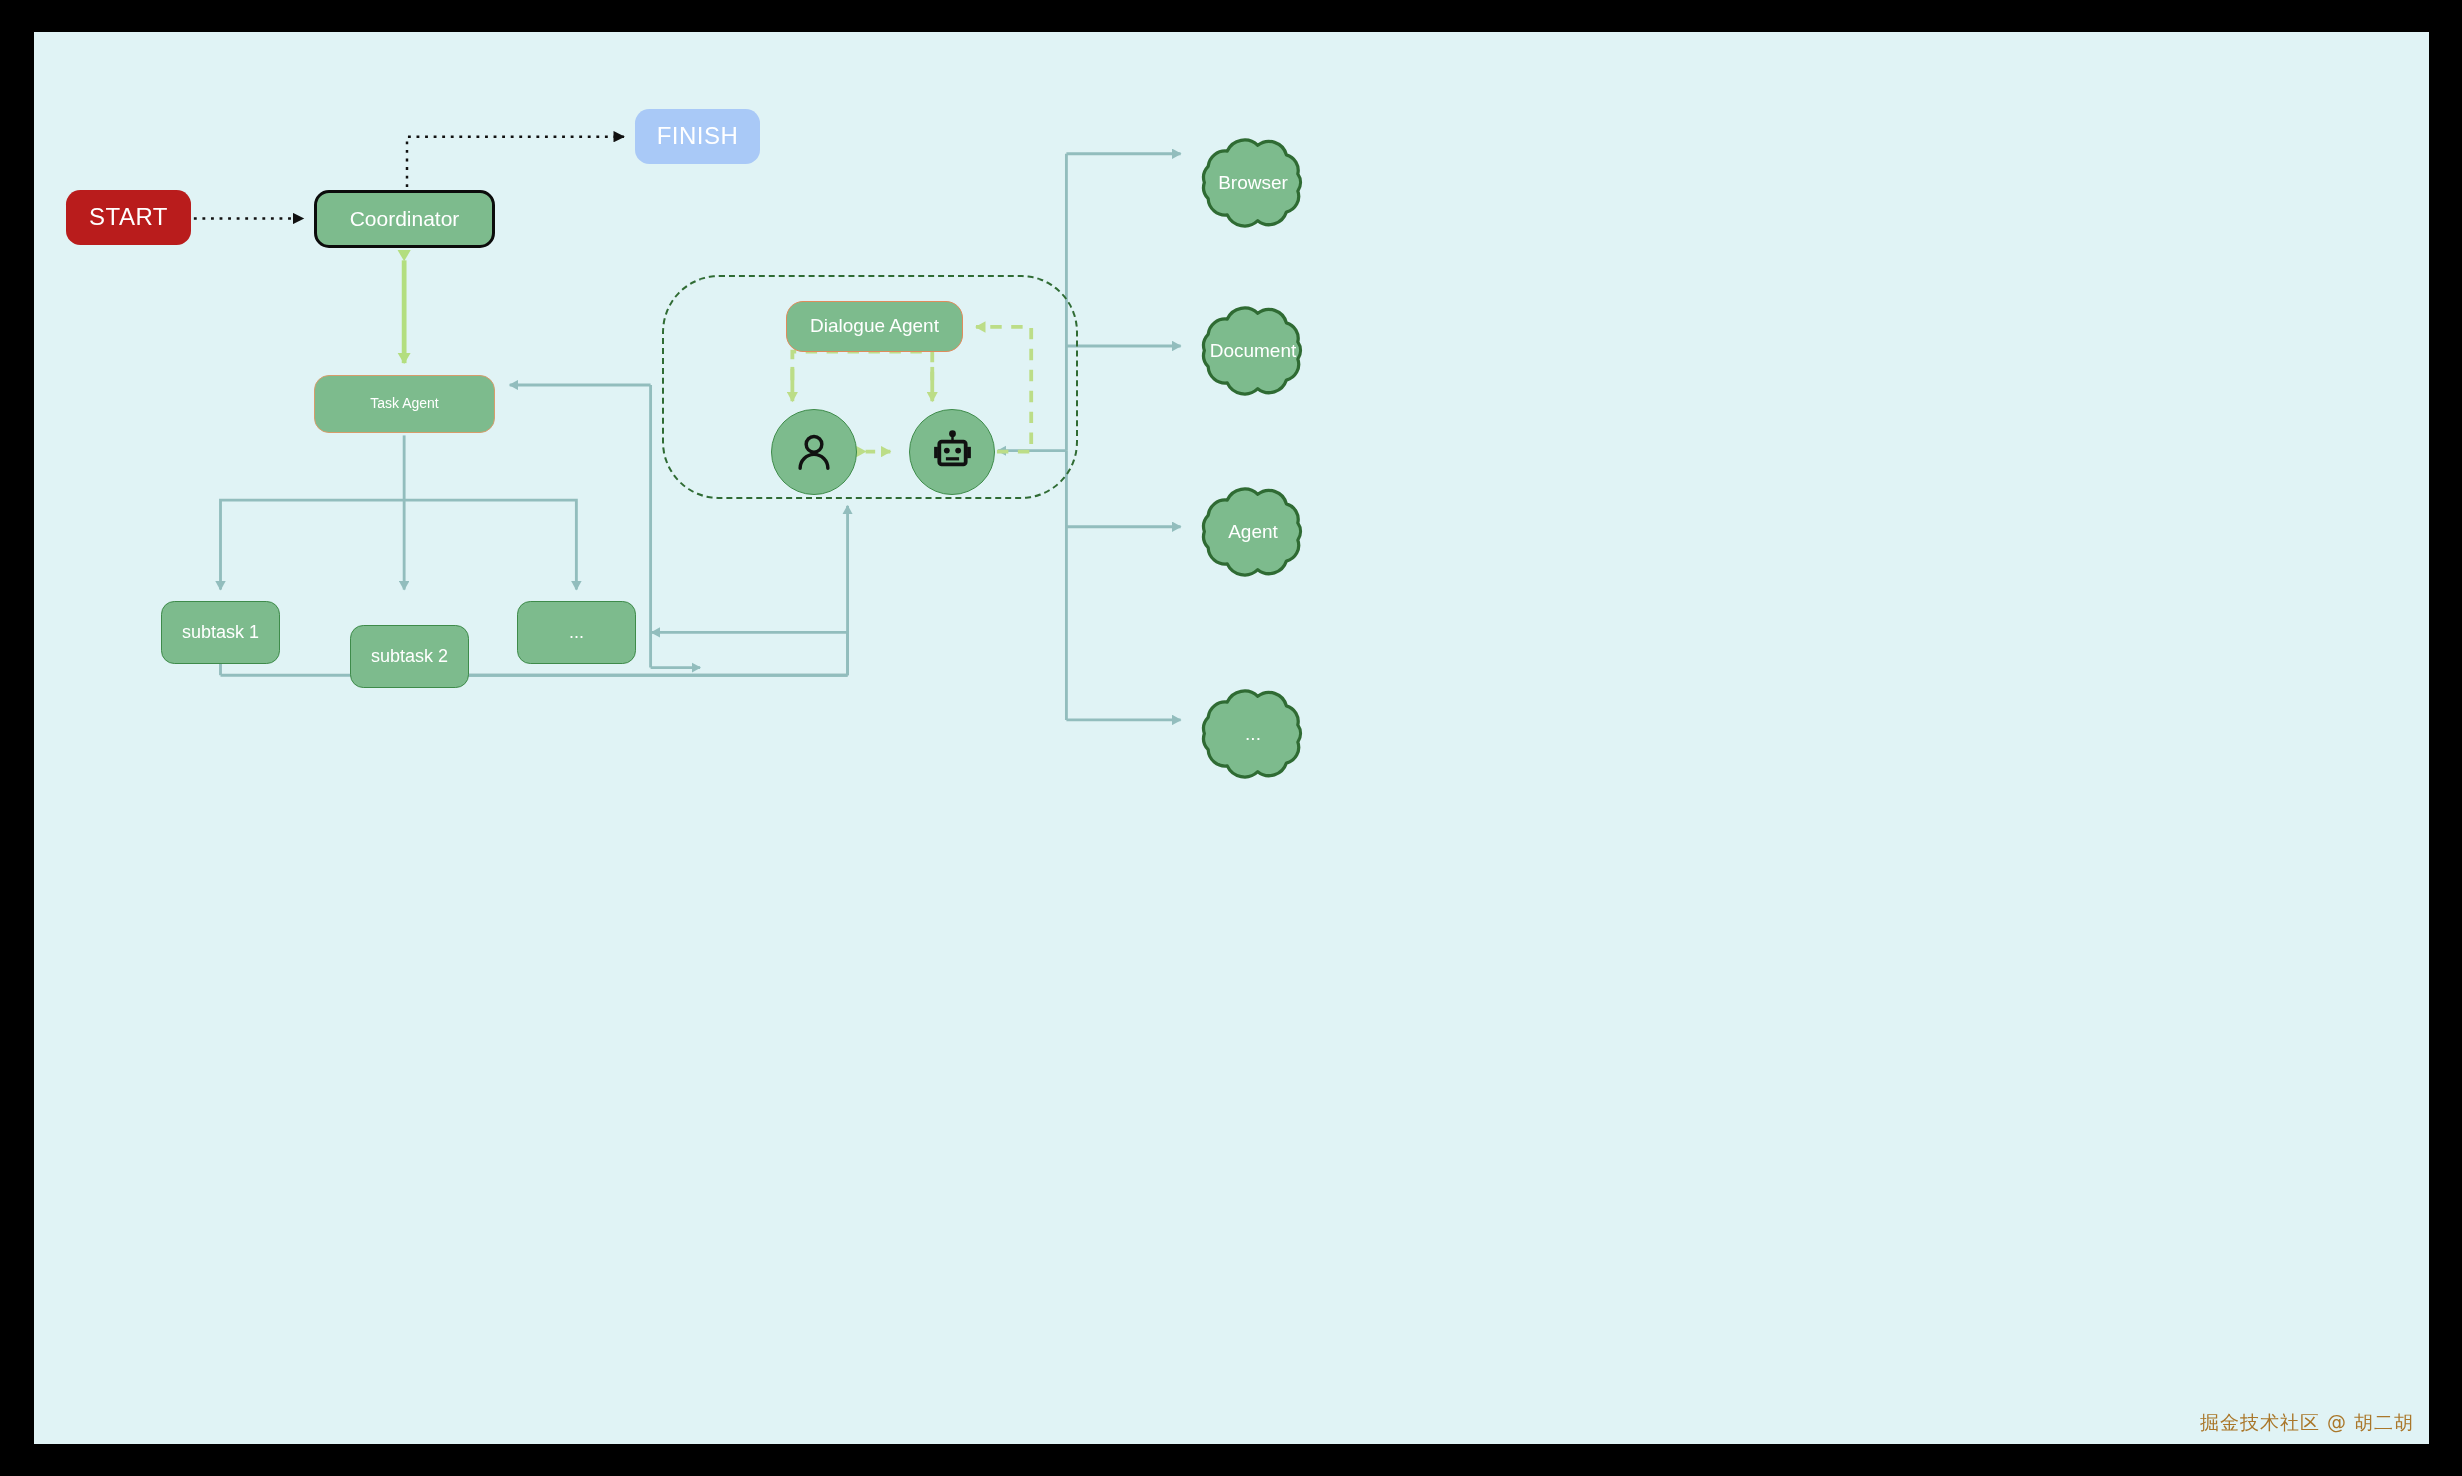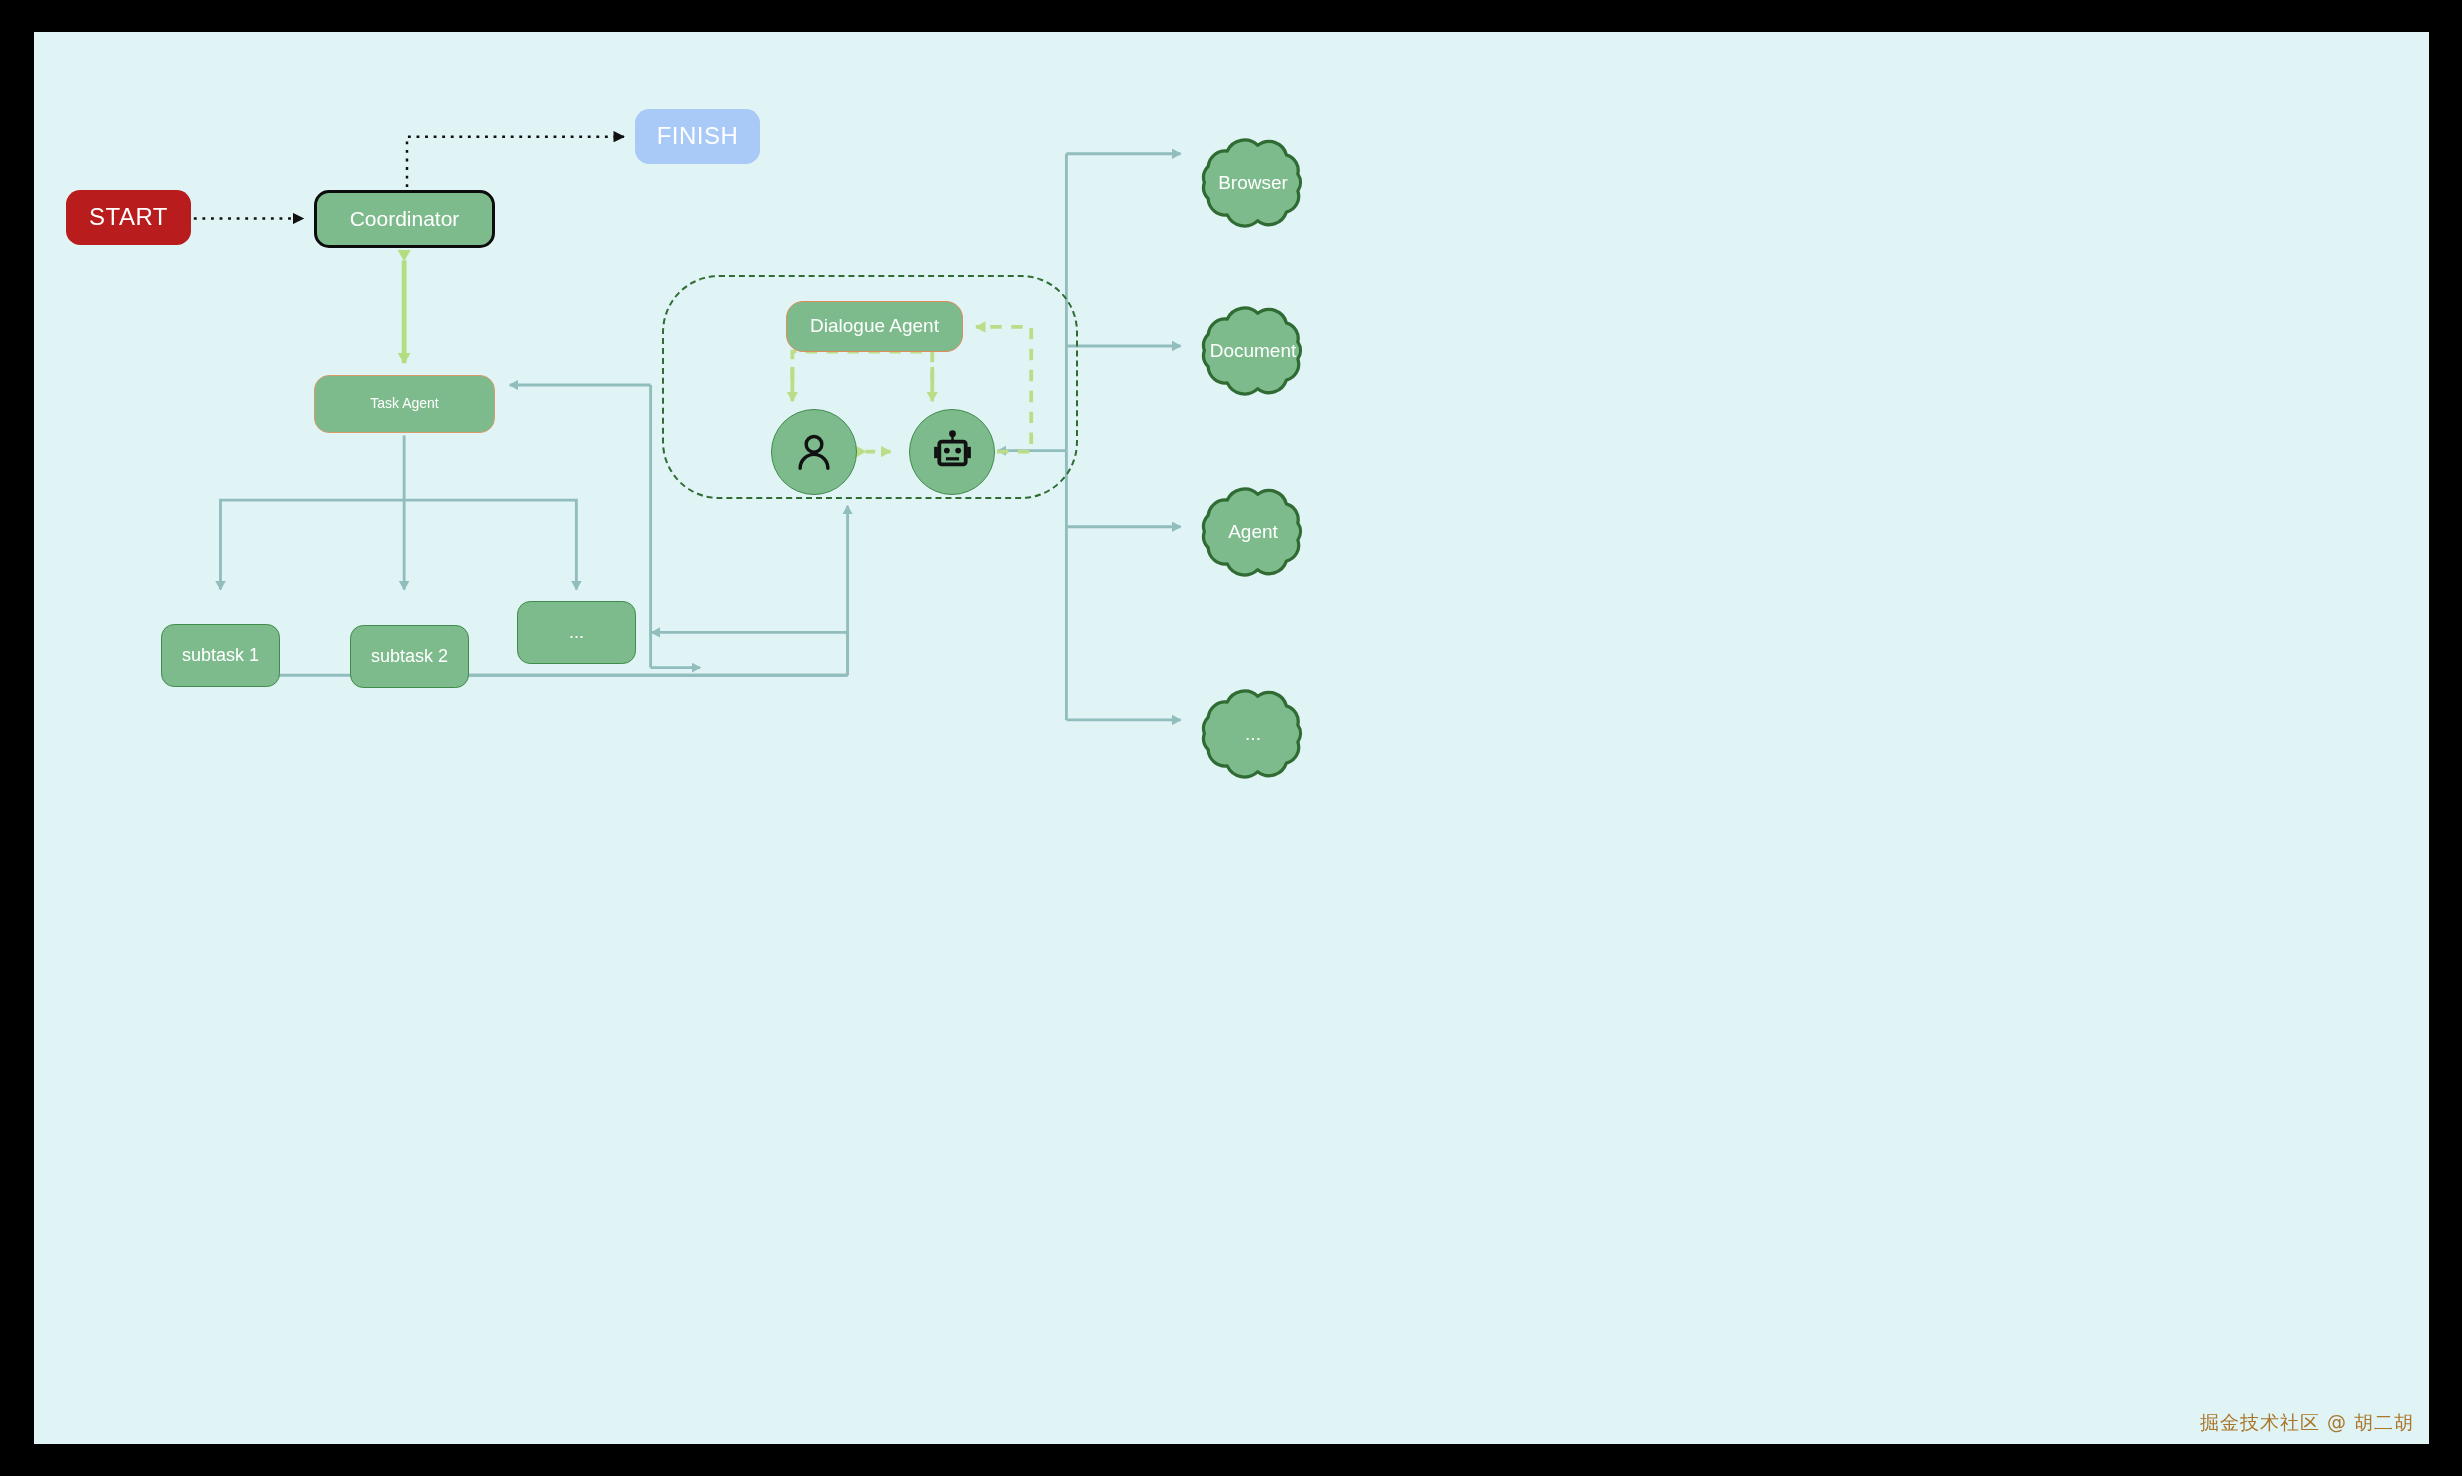--- a/index.html
+++ b/index.html
@@ -48,21 +48,21 @@
     left:280px;top:343px;width:181px;height:58px;
     background:#7dbb8d;border:1.9px solid #d79c6b;border-radius:15px;
     font-size:14px;
   }
   
   .subtask{
     width:119px;height:63px;
     background:#7dbb8d;border:1.9px solid #3e8b4a;border-radius:13.3px;
     font-size:18px;
   }
-  #n-sub1{left:127px;top:592px;}
+  #n-sub1{left:127px;top:569px;}
   #n-sub2{left:316px;top:569px;margin-top:24px;}
   #n-sub3{left:483px;top:569px;}
   
   #grp{
     position:absolute;left:628px;top:243px;width:416px;height:224px;
     border:2.9px dashed #2f6b33;border-radius:57px;
     box-sizing:border-box;
   }
   
   #n-dialog{

